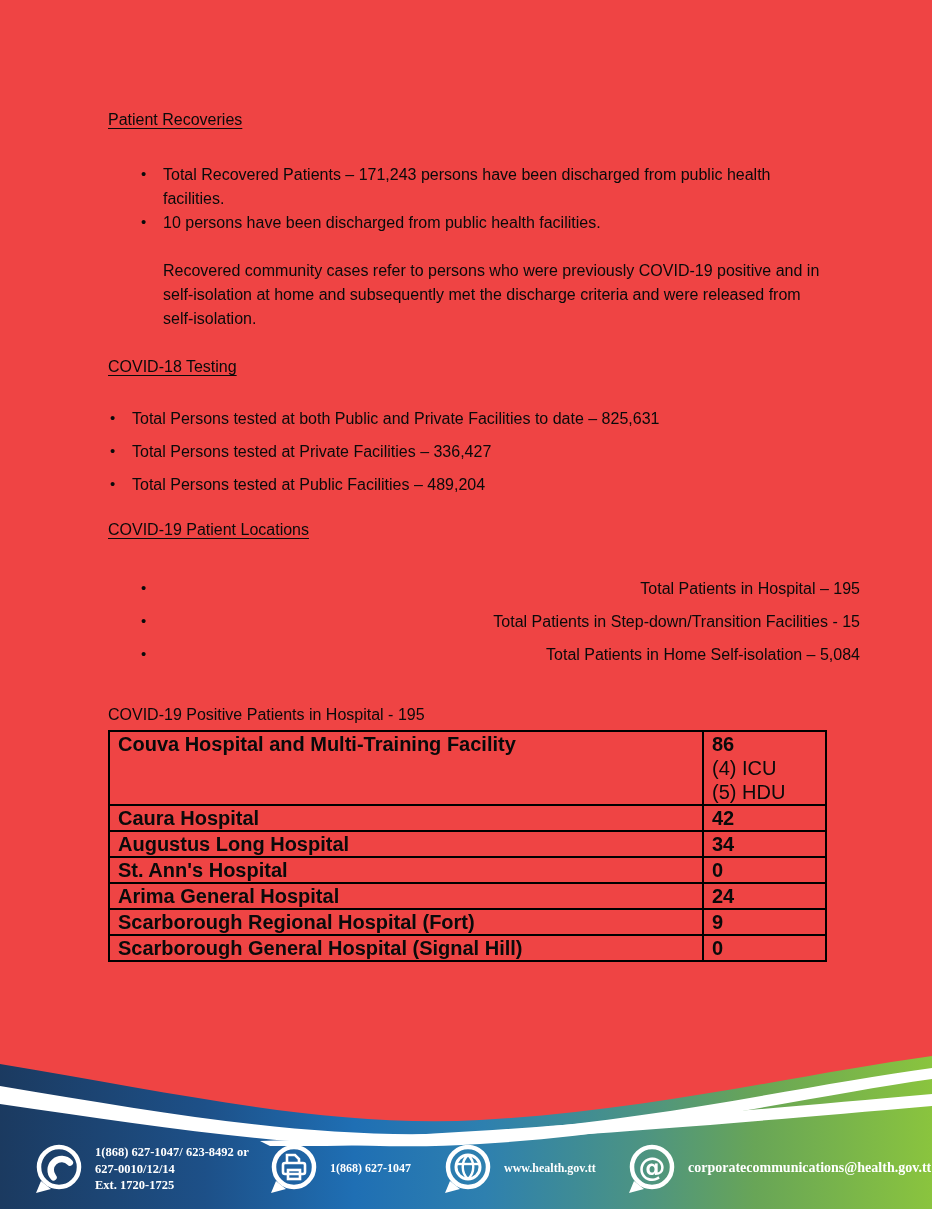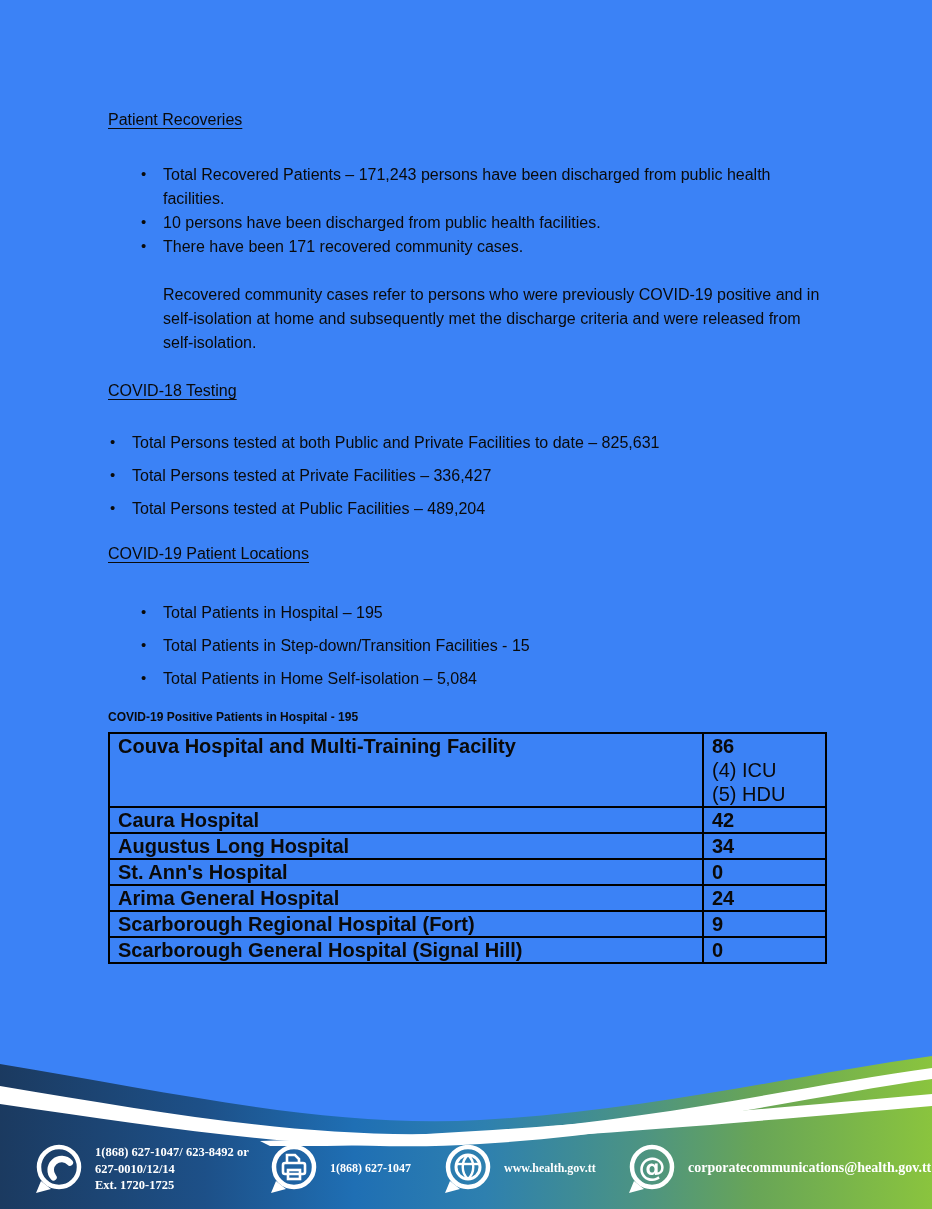--- a/index.html
+++ b/index.html
@@ -1,42 +1,42 @@
 <!DOCTYPE html>
 <html><head>
 <meta charset="utf-8">
 <style>
   * { margin:0; padding:0; box-sizing:border-box; }
   html,body { background:#ffffff; }
   body { width:932px; height:1209px; font-family:"Liberation Sans","DejaVu Sans",sans-serif; color:#0a0a0a; }
-  .page { position:relative; width:932px; height:1209px; overflow:hidden; background:#3b82f6; }
+  .page { position:relative; width:932px; height:1209px; overflow:hidden; background:#ef4444; }
 
   
   .content { position:absolute; top:0; left:108px; width:752px; font-size:16px; line-height:24px; }
   h2.doc-heading { font-size:16px; font-weight:400; line-height:20px; text-decoration:underline; text-underline-offset:3px; }
   .h-recoveries { margin-top:110px; }
   .h-testing   { margin-top:26px; }
   .h-locations { margin-top:23px; }
 
   ul.bullets { list-style:none; }
   ul.bullets li { position:relative; }
   ul.bullets li::before { content:"•"; position:absolute; left:-22px; top:-1px; font-size:15px; }
 
   ul.recov { margin-top:33px; padding-left:55px; }
   ul.recov li { max-width:660px; }
 
   p.note { margin:24px 37px 0 55px; max-width:660px; }
 
   ul.testing { margin-top:30px; padding-left:24px; }
   ul.testing li { margin-bottom:9px; }
 
-  ul.loc { margin-top:37px; padding-left:55px; }
+  ul.loc { margin-top:37px; padding-left:55px;text-align:right; }
   ul.loc li { margin-bottom:9px; }
 
-  p.table-title { margin-top:16px; font-weight:bold; font-size:12px; line-height:20px; }
+  p.table-title { margin-top:38px; font-weight:normal; font-size:16px; line-height:20px; }
 
   table.hosp { border-collapse:collapse; margin-top:5px; width:717px; table-layout:fixed; }
   table.hosp td { border:2px solid #000; font-weight:bold; font-size:20px; line-height:24px; padding:0 8px; vertical-align:top; }
   table.hosp td.col-facility { width:594px; }
   table.hosp td.col-count { width:123px; }
   table.hosp .detail { font-weight:400; }
 
   
   .footer { position:absolute; left:0; bottom:0; width:840px; height:175px; }
   .wave-svg { position:absolute; left:0; top:0; width:932px; height:175px; display:block; }
@@ -55,21 +55,20 @@
 <body>
 
 <div class="page">
 
   <div class="content">
 
     <h2 class="doc-heading h-recoveries">Patient Recoveries</h2>
     <ul class="bullets recov">
       <li>Total Recovered Patients – 171,243 persons have been discharged from public health facilities.</li>
       <li>10 persons have been discharged from public health facilities.</li>
-      <li>There have been 171 recovered community cases.</li>
     </ul>
     <p class="note">Recovered community cases refer to persons who were previously COVID-19 positive and in self-isolation at home and subsequently met the discharge criteria and were released from self-isolation.</p>
 
     <h2 class="doc-heading h-testing">COVID-18 Testing</h2>
     <ul class="bullets testing">
       <li>Total Persons tested at both Public and Private Facilities to date – 825,631</li>
       <li>Total Persons tested at Private Facilities – 336,427</li>
       <li>Total Persons tested at Public Facilities – 489,204</li>
     </ul>
 

